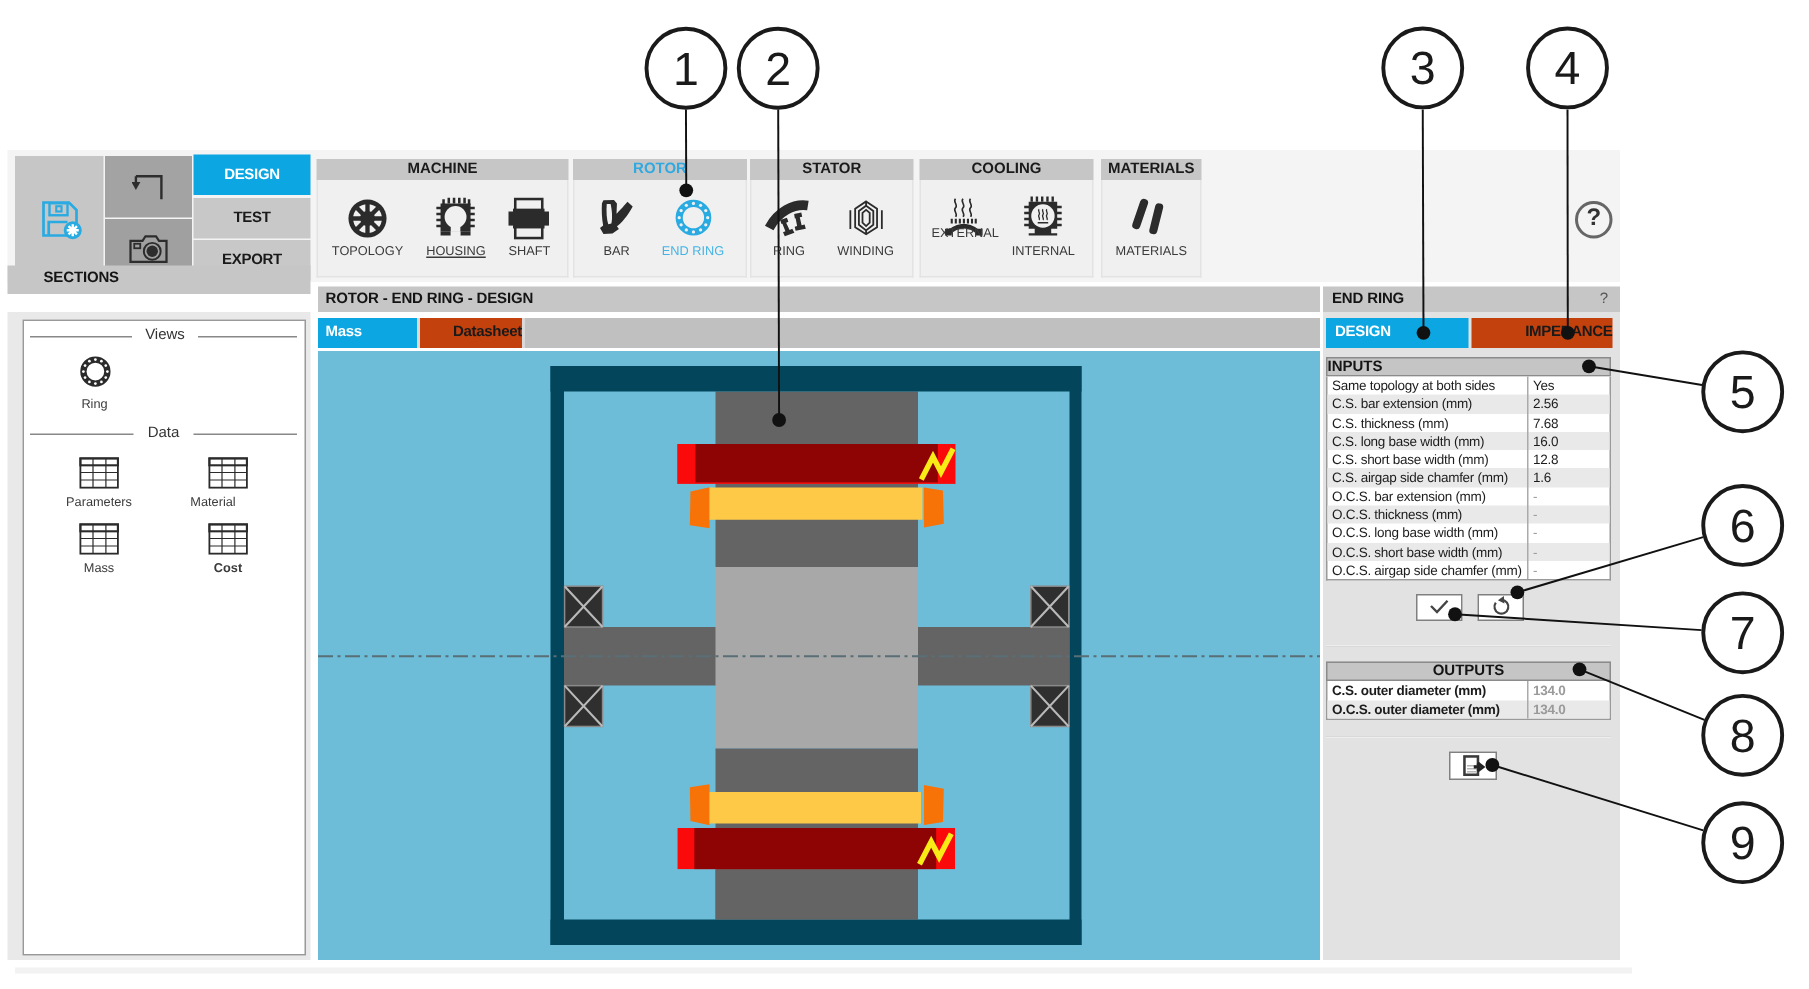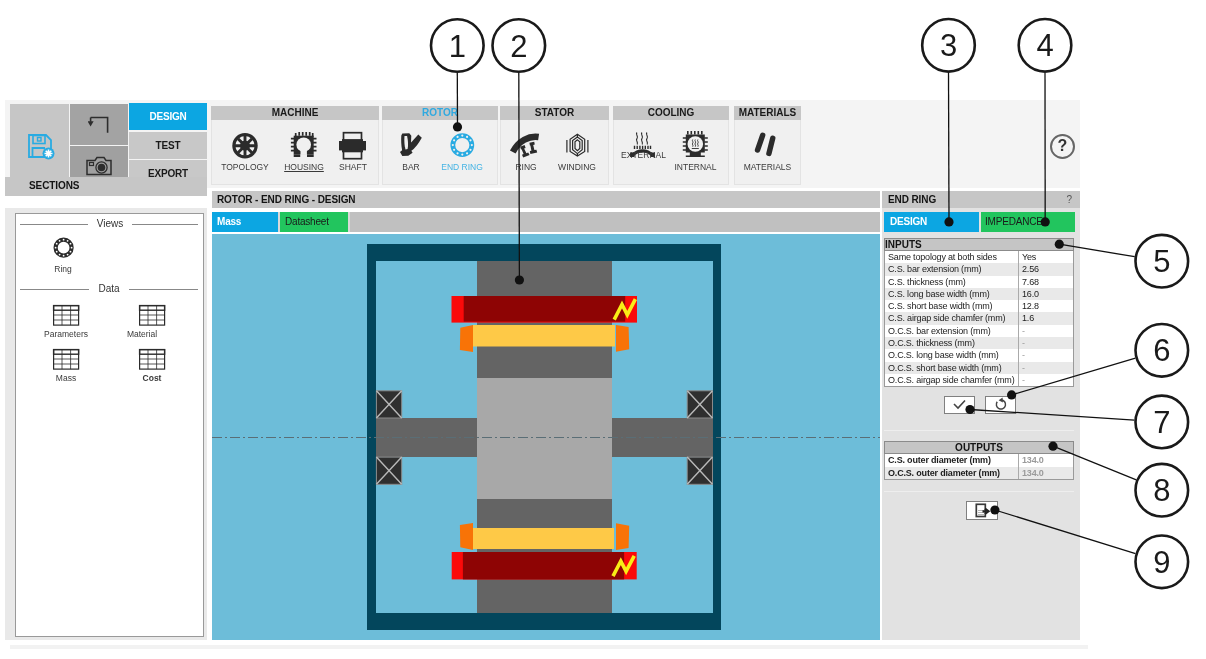--- a/index.html
+++ b/index.html
@@ -3,21 +3,21 @@
 <meta charset="utf-8">
 <style>
 * { margin:0; padding:0; box-sizing:border-box; }
 html,body { width:1206px; height:659px; background:#fff; font-family:"Liberation Sans", sans-serif; overflow:hidden; }
 .abs { position:absolute; }
 .hdr { position:absolute; background:#c6c6c6; font-weight:bold; font-size:10px; color:#141414; line-height:17.5px; letter-spacing:-0.1px; }
 .ghdr { position:absolute; background:#c6c6c6; font-weight:bold; font-size:10px; color:#1a1a1a; text-align:center; line-height:14px; height:14px; }
 .gbody { position:absolute; background:#f0f0f0; border:1px solid #e3e3e3; border-top:none; }
 .ilabel { position:absolute; font-size:8.5px; color:#3a3a3a; text-align:center; }
 .tabblue { position:absolute; background:#0ca6e2; color:#fff; font-weight:bold; font-size:10px; line-height:20px; height:20px; letter-spacing:-0.2px; }
-.tabgray { position:absolute; background:#22c55e; color:#1a1a1a; font-weight:normal; font-size:10px; line-height:20px; height:20px; letter-spacing:-0.2px; }
+.tabgray { position:absolute; background:#c2410c; color:#1a1a1a; font-weight:bold; font-size:10px; line-height:20px; height:20px; letter-spacing:-0.2px;text-align:right; }
 .btn3 { position:absolute; left:129px; width:78px; height:27px; text-align:center; font-weight:bold; font-size:10px; line-height:27px; letter-spacing:-0.2px; }
 .trow { height:12.3px; font-size:9px; line-height:12.3px; color:#1c1c1c; white-space:nowrap; position:relative; letter-spacing:-0.18px; }
 .trow.alt { background:#e9e9e9; }
 .trow span { padding-left:3px; }
 .trow i { font-style:normal; position:absolute; left:137px; }
 .trow i.dim { color:#9a9a9a; }
 .orow { height:12.5px; line-height:12.5px; }
 </style>
 </head>
 <body>

